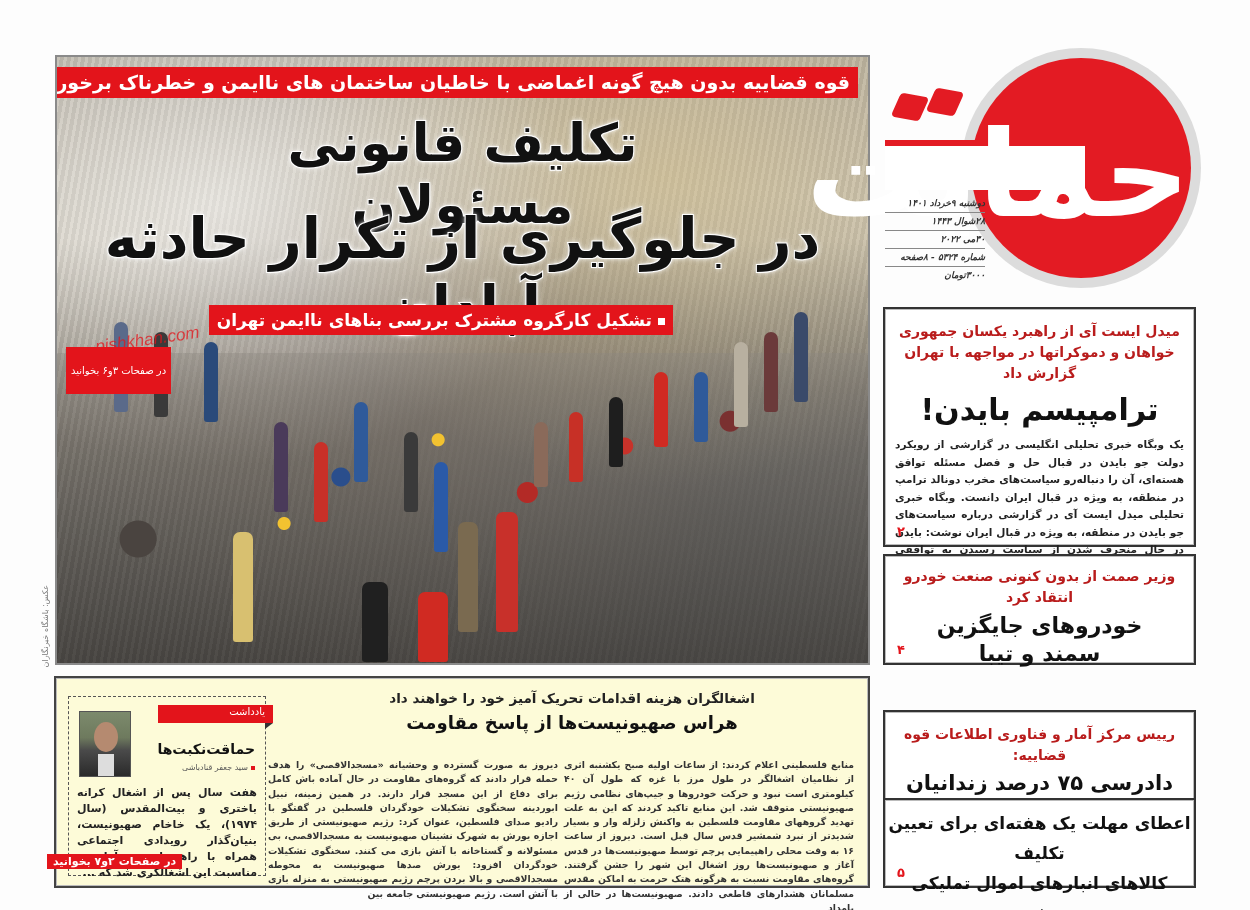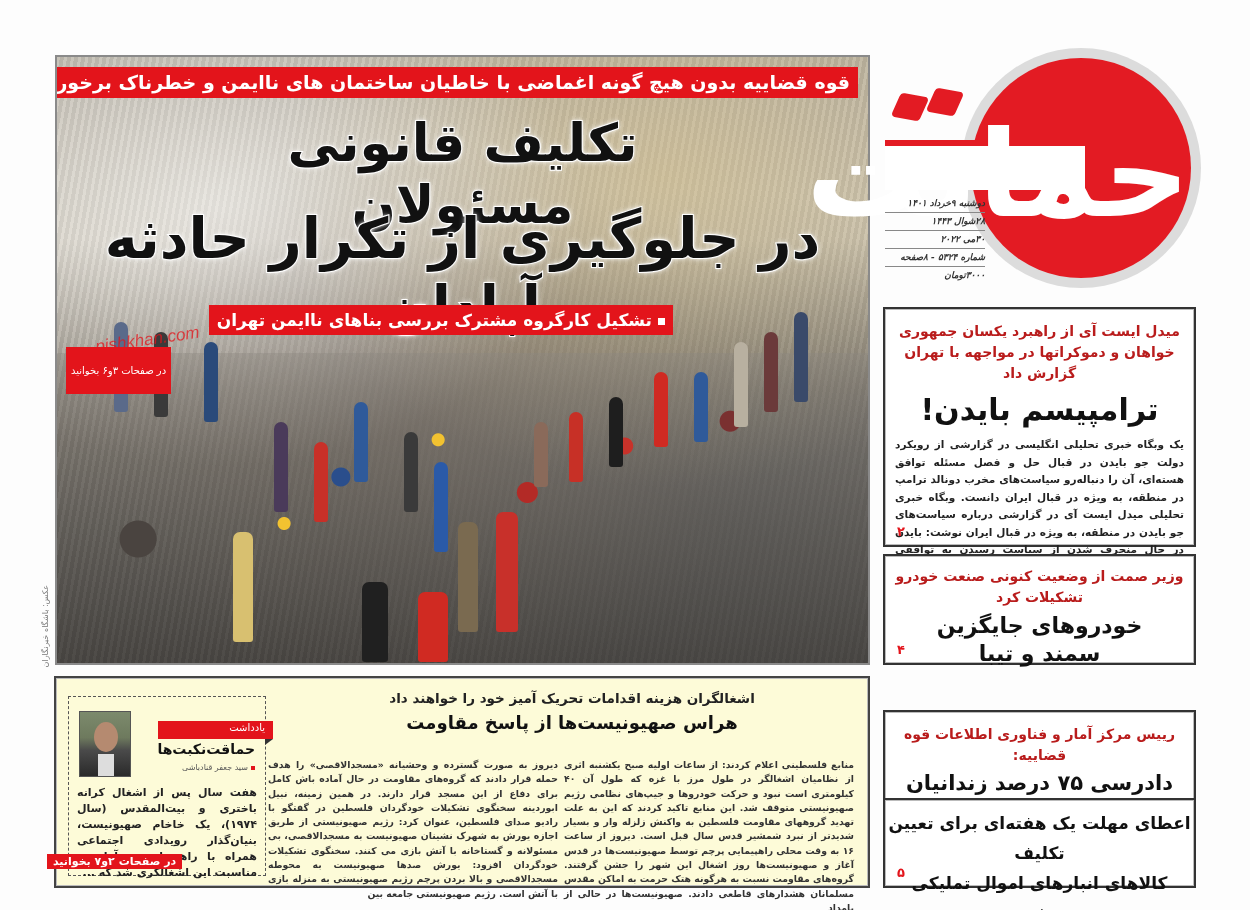--- a/index.html
+++ b/index.html
@@ -114,21 +114,21 @@
   .ybox .ttl { position: absolute; right: 0; left: 220px; top: 34px; text-align: center; font-size: 18px; font-weight: bold; color: #111; }
   .ybox .col {
     position: absolute; top: 80px; width: 290px; font-size: 9.3px; line-height: 14.3px;
     color: #333; text-align: justify; font-weight: bold;
   }
   .note {
     position: absolute; left: 12px; top: 18px; width: 198px; height: 180px;
     border: 1px dashed #555;
   }
   .note .label {
-    position: absolute; right: -8px; top: 24px; width: 115px; height: 18px;
+    position: absolute; right: -8px; top: 8px; width: 115px; height: 18px;
     background: #e3141b; color: #fff; font-size: 10px; padding: 1px 8px; text-align: right;
   }
   .note .label::after {
     content: ""; position: absolute; right: 0; bottom: -6px; border-top: 6px solid #333; border-right: 8px solid transparent;
   }
   .note .portrait {
     position: absolute; left: 10px; top: 14px; width: 52px; height: 66px;
     background: linear-gradient(180deg, #7c8a6c 0%, #6e7a5e 40%, #4a4a4a 60%, #2a2a2a 100%);
     border: 1px solid #555; overflow: hidden;
   }
@@ -204,21 +204,21 @@
 </div>
 
 <div class="box" style="top:307px;height:240px">
   <div class="kick" style="margin-top:12px;padding:0 12px">میدل ایست آی از راهبرد یکسان جمهوری خواهان و دموکراتها در مواجهه با تهران گزارش داد</div>
   <div class="ttl" style="font-size:30px;line-height:52px">ترامپیسم بایدن!</div>
   <div class="body">یک وبگاه خبری تحلیلی انگلیسی در گزارشی از رویکرد دولت جو بایدن در قبال حل و فصل مسئله توافق هسته‌ای، آن را دنباله‌رو سیاست‌های مخرب دونالد ترامپ در منطقه، به ویژه در قبال ایران دانست. وبگاه خبری تحلیلی میدل ایست آی در گزارشی درباره سیاست‌های جو بایدن در منطقه، به ویژه در قبال ایران نوشت: بایدن در حال منحرف شدن از سیاست رسیدن به توافقی هسته‌ای با ایران است که مختص خود اوست و در حال متمایل شدن به سمت پروژه عادی‌سازی روابط سعودی‌ها با اسرائیل است که بخش ...</div>
   <div class="pg">۲</div>
 </div>
 
 <div class="box" style="top:554px;height:111px">
-  <div class="kick" style="margin-top:10px">وزیر صمت از وضعیت کنونی صنعت خودرو تشکیلات کرد</div>
+  <div class="kick" style="margin-top:10px">وزیر صمت از بدون کنونی صنعت خودرو انتقاد کرد</div>
   <div class="ttl" style="font-size:22px;line-height:28px;margin-top:4px">خودروهای جایگزین</div>
   <div class="ttl" style="font-size:22px;line-height:28px">سمند و تیبا</div>
   <div class="pg">۴</div>
 </div>
 
 <div class="box" style="top:710px;height:136px">
   <div class="kick" style="margin-top:12px">رییس مرکز آمار و فناوری اطلاعات قوه قضاییه:</div>
   <div class="ttl" style="font-size:21px;line-height:30px;margin-top:2px">دادرسی ۷۵ درصد زندانیان کشور</div>
   <div class="ttl" style="font-size:21px;line-height:30px">الکترونیکی برگزار می‌شود</div>
   <div class="pg">۳</div>

